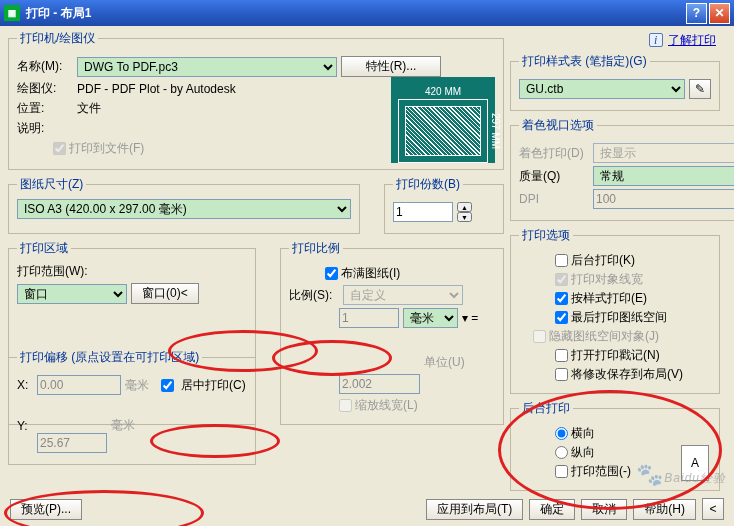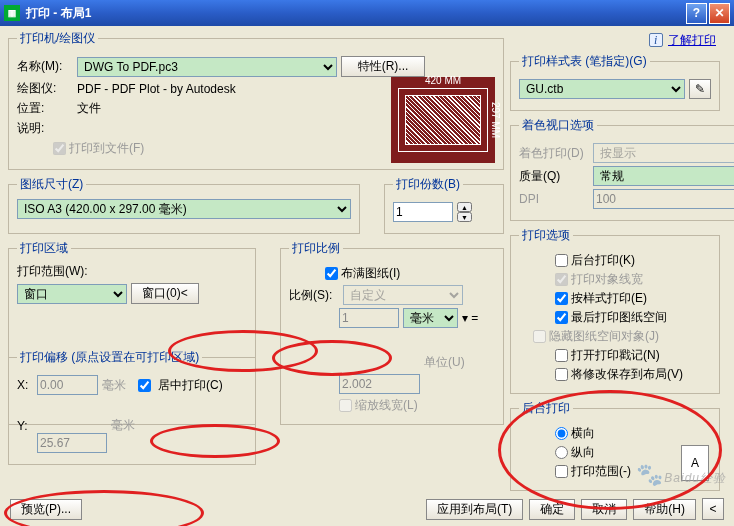--- a/index.html
+++ b/index.html
@@ -19,21 +19,21 @@
 fieldset { border: 1px solid #bfb8a5; margin-bottom: 6px; padding: 6px 8px 8px 8px; position: relative; }
 legend { color: #003399; padding: 0 3px; }
 .row { display: flex; align-items: center; margin: 3px 0; gap: 4px; }
 .lbl { width: 56px; }
 select, input[type=text] { border: 1px solid #7f9db9; height: 20px; padding: 1px 2px; background: #fff; }
 select.hl, input.hl { background: #c5e8c5; }
 select:disabled, input:disabled { background: #ece9d8; color: #888; }
 .btn { border: 1px solid #888; background: linear-gradient(to bottom, #fff, #e8e4d8); height: 21px; padding: 0 10px; cursor: pointer; }
 .btn:disabled { color: #999; cursor: default; }
 .btn-sm { padding: 0 5px; height: 20px; }
-.paper-preview { position: absolute; right: 8px; top: 30px; width: 104px; height: 86px; background: #7f1d1d; display: flex; align-items: center; justify-content: center; }
+.paper-preview { position: absolute; right: 8px; top: 30px; width: 104px; height: 86px; background: #0f766e; display: flex; align-items: flex-end; justify-content: center; }
 .paper-inner { width: 90px; height: 64px; border: 1px solid #fff; position: relative; }
 .paper-dim-top { position: absolute; top: -14px; left: 0; width: 100%; color: #fff; font-size: 10px; text-align: center; }
 .paper-dim-right { position: absolute; right: -14px; top: 0; height: 100%; color: #fff; font-size: 10px; writing-mode: vertical-rl; text-align: center; }
 .paper-hatch { position: absolute; top: 6px; left: 6px; right: 6px; bottom: 6px; background: repeating-linear-gradient(45deg, transparent, transparent 2px, #fff 2px, #fff 3px); border: 1px solid #fff; }
 input[type=checkbox] { width: 13px; height: 13px; margin-right: 3px; cursor: pointer; }
 input[type=radio] { margin-right: 3px; cursor: pointer; }
 .chk-row { display: flex; align-items: center; margin: 2px 0; padding-left: 36px; }
 .two-col { display: flex; gap: 24px; }
 .bottom-buttons { position: absolute; bottom: 6px; right: 10px; display: flex; gap: 6px; align-items: center; }
 .preview-btn { position: absolute; bottom: 6px; left: 10px; }
@@ -58,21 +58,21 @@
 </div>
 
 <div class="content">
   <div class="col-left">
 
     <fieldset style="position:relative; padding-bottom:10px;">
       <legend>打印机/绘图仪</legend>
       <div class="row">
         <span class="lbl">名称(M):</span>
         <select class="hl" style="width:260px"><option><span class="printer-icon"></span><span>DWG To PDF.pc3</span></option></select>
-        <button class="btn" style="width:84px">特性(R)...</button>
+        <button class="btn" style="width:100px">特性(R)...</button>
       </div>
       <div class="row">
           <span class="lbl">绘图仪:</span>
           <span>PDF - PDF Plot - by Autodesk</span>
         </div>
       <div class="row">
           <span class="lbl">位置:</span>
           <span>文件</span>
         </div>
       <div class="row">
@@ -140,21 +140,21 @@
             <input type="checkbox" disabled="" style="">
             <span class="disabled-text">缩放线宽(L)</span>
           </div>
       </fieldset>
     </div>
 
     <fieldset style="width:248px; margin-top:-82px">
       <legend>打印偏移 (原点设置在可打印区域)</legend>
       <div class="row">
         <span style="width:16px">X:</span>
-        <input type="text" disabled="" style="width: 61px;" value="0.00">
+        <input type="text" disabled="" style="width: 84px;" value="0.00">
         <span class="disabled-text">毫米</span>
         <input type="checkbox" checked="" style="margin-left: 8px;">
           <span>居中打印(C)</span>
       </div>
       <div class="row">
         <span style="width:16px">Y:</span>
         <input type="text" disabled="" style="width: 70px; margin-top: 35px;" value="25.67">
         <span class="disabled-text">毫米</span>
       </div>
     </fieldset>

